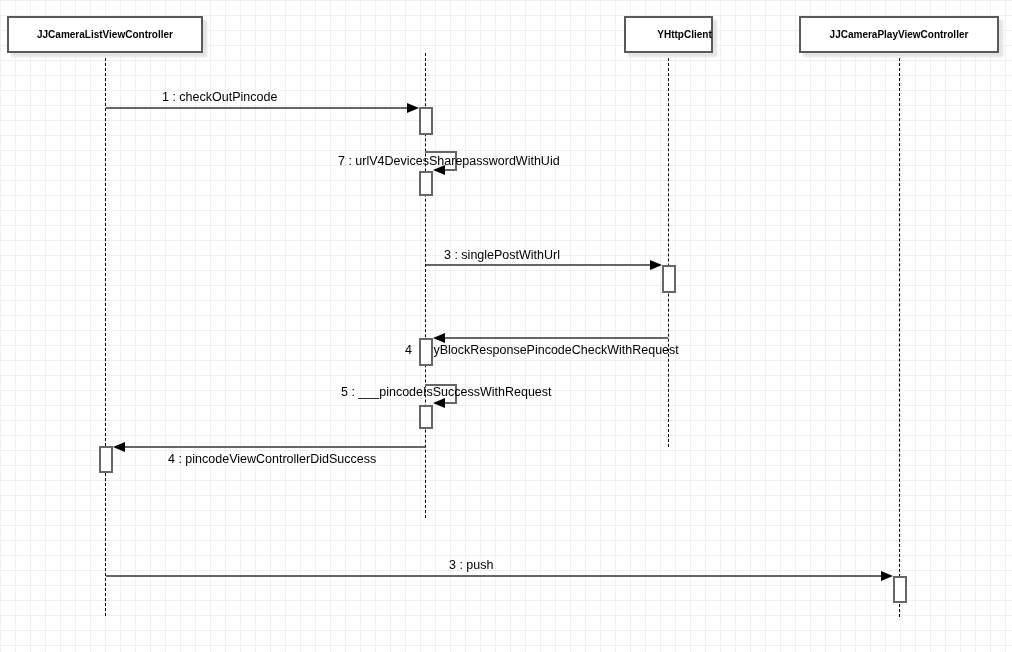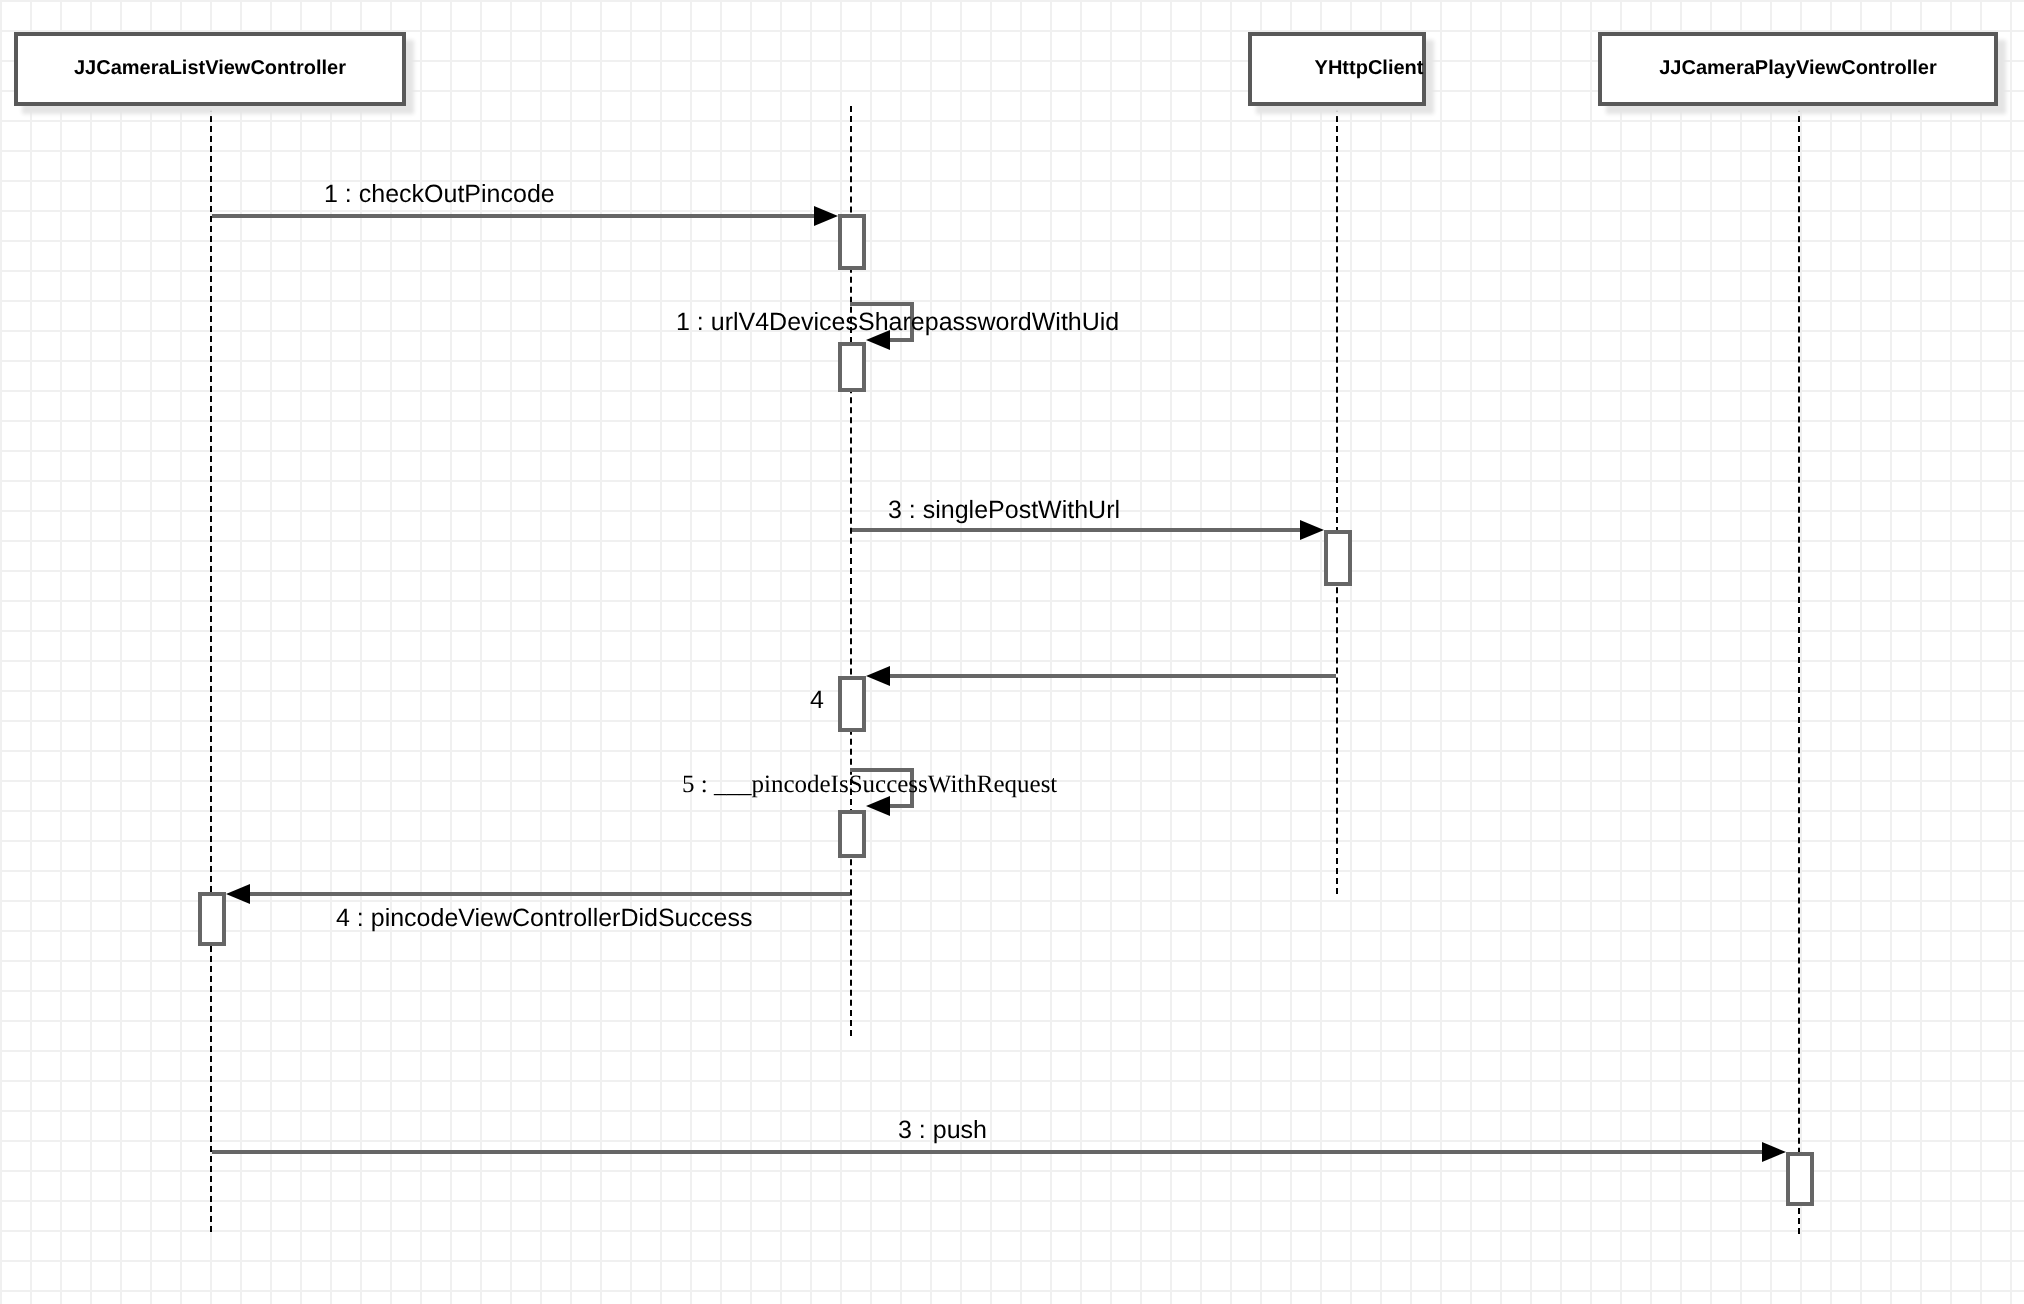--- a/index.html
+++ b/index.html
@@ -67,35 +67,36 @@
   <div class="lifeline" style="left:899px;top:53px;height:564px;"></div>
 
   <div class="mline" style="left:106px;top:107px;width:301px;"></div>
   <div class="ah-r" style="left:407px;top:103px;"></div>
   <div class="mlabel tc" style="left:162px;top:91px;width:200px;">1 : checkOutPincode</div>
 
   <div class="mline" style="left:425px;top:151px;width:31px;"></div>
   <div class="vline" style="left:454.5px;top:151px;height:20px;"></div>
   <div class="mline" style="left:444px;top:169px;width:12px;"></div>
   <div class="ah-l" style="left:432.5px;top:165px;"></div>
-  <div class="mlabel tc" style="left:338px;top:155px;width:250px;">1 : urlV4DevicesSharepasswordWithUid</div>
+  <div class="mlabel tc" style="left:338px;top:155px;width:250px;">7 : urlV4DevicesSharepasswordWithUid</div>
 
   <div class="mline" style="left:426px;top:264px;width:224px;"></div>
   <div class="ah-r" style="left:650px;top:260px;"></div>
   <div class="mlabel tc" style="left:444px;top:249px;width:200px;">3 : singlePostWithUrl</div>
 
   <div class="mline" style="left:445px;top:337px;width:223px;"></div>
   <div class="ah-l" style="left:433px;top:333px;"></div>
   <div class="mlabel tr" style="left:392px;top:344px;width:20px;">4</div>
+  <div class="mlabel" style="left:433.5px;top:344px;width:280px;">yBlockResponsePincodeCheckWithRequest</div>
 
   <div class="mline" style="left:425px;top:384px;width:31px;"></div>
   <div class="vline" style="left:454.5px;top:384px;height:20px;"></div>
   <div class="mline" style="left:444px;top:402px;width:12px;"></div>
   <div class="ah-l" style="left:432.5px;top:398px;"></div>
-  <div class="mlabel tc" style="left:341px;top:386px;width:250px;font-family:Liberation Serif, serif;">5 : ___pincodeIsSuccessWithRequest</div>
+  <div class="mlabel tc" style="left:341px;top:386px;width:250px;">5 : ___pincodeIsSuccessWithRequest</div>
 
   <div class="mline" style="left:125px;top:446px;width:300px;"></div>
   <div class="ah-l" style="left:113px;top:442px;"></div>
   <div class="mlabel tc" style="left:168px;top:453px;width:200px;">4 : pincodeViewControllerDidSuccess</div>
 
   <div class="mline" style="left:106px;top:575px;width:775px;"></div>
   <div class="ah-r" style="left:881px;top:571px;"></div>
   <div class="mlabel tc" style="left:449px;top:559px;width:100px;">3 : push</div>
 
   <div class="activation" style="left:418.5px;top:107px;height:28px;"></div>

